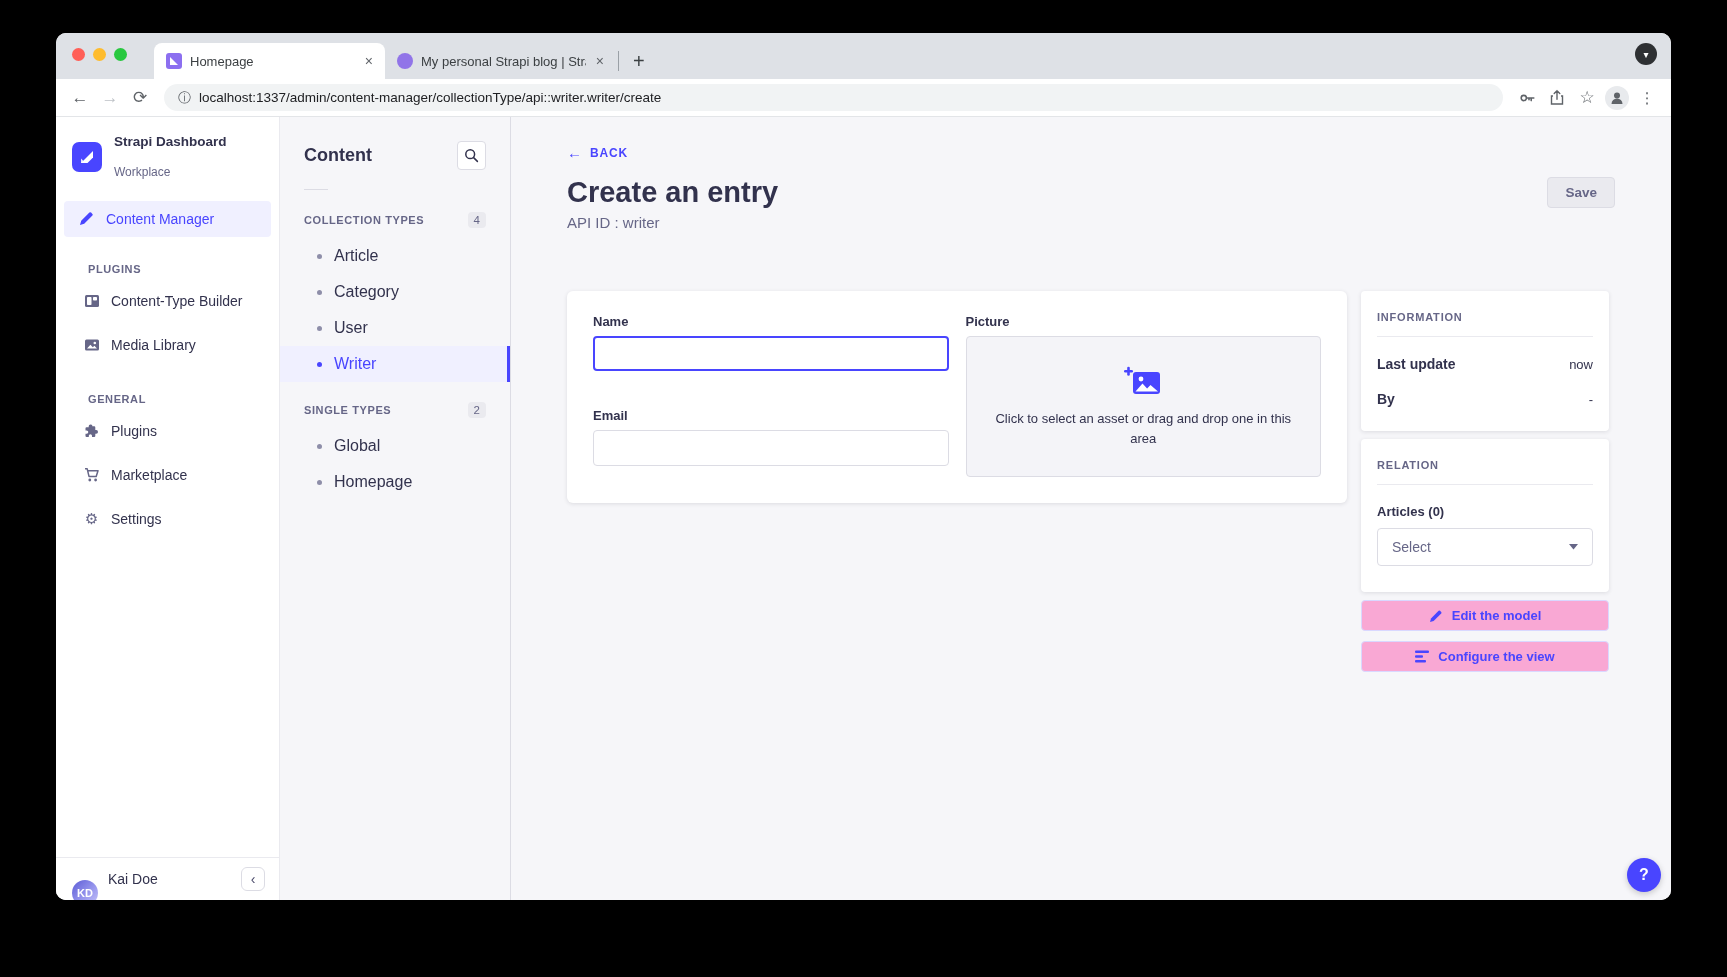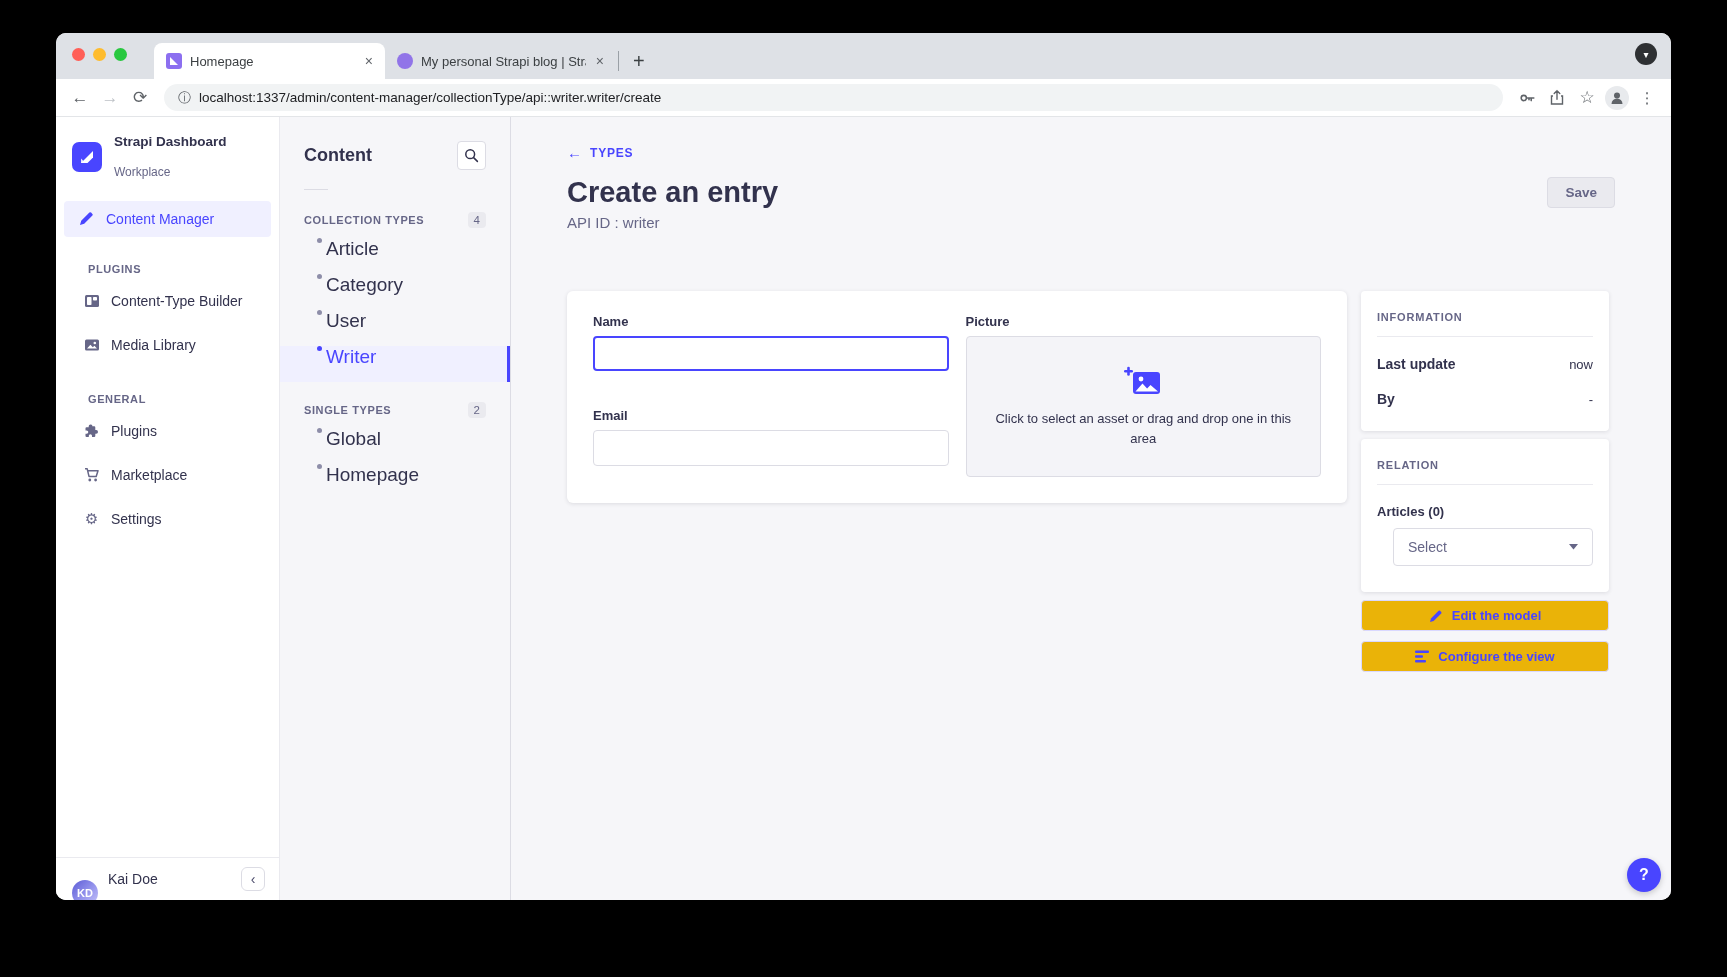--- a/index.html
+++ b/index.html
@@ -67,21 +67,21 @@
   
   .subnav { width:231px; background:#F6F6F9; border-right:1px solid #DCDCE4; flex:none; display:flex; flex-direction:column; }
   .subnav-head { display:flex; align-items:center; justify-content:space-between; padding:24px 24px 0; }
   .subnav-title { font-size:18px; font-weight:bold; color:#32324D; }
   .search-btn { width:29px; height:29px; background:#fff; border:1px solid #DCDCE4; border-radius:4px;
                 display:flex; align-items:center; justify-content:center; }
   .subnav-div { width:24px; height:1px; background:#DCDCE4; margin:19px 24px 6px; }
   .group-head { display:flex; align-items:center; justify-content:space-between; padding:0 24px; margin:16px 0 10px; }
   .group-label { font-size:11px; font-weight:bold; letter-spacing:0.6px; color:#666687; }
   .badge { background:#EAEAEF; color:#666687; font-size:11.5px; border-radius:4px; padding:2px 6px; }
-  .nav-item { height:36px; display:flex; gap:4px; padding-left:37px; font-size:19px; color:#32324D; }
+  .nav-item { height:36px; display:flex; align-items:center; gap:12px; padding-left:37px; font-size:16px; color:#32324D; }
   .nav-item .bullet { width:5px; height:5px; border-radius:50%; background:#8E8EA9; flex:none; }
   .nav-item.active { background:#F0F0FF; color:#4945FF; border-right:3px solid #4945FF; }
   .nav-item.active .bullet { background:#4945FF; }
 
   
   .main { flex:1; padding:27px 56px 0; position:relative; min-width:0; }
   .back-link { display:inline-flex; align-items:center; gap:8px; color:#4945FF; font-size:12px; font-weight:bold;
                letter-spacing:0.8px; }
   .head-row { display:flex; align-items:center; justify-content:space-between; margin-top:14px; }
   .page-title { font-size:29px; font-weight:bold; color:#32324D; }
@@ -104,23 +104,23 @@
   .panel { background:#fff; border-radius:4px; box-shadow:0 1px 4px rgba(33,33,52,0.12); padding:20px 16px; }
   .panel + .panel { margin-top:8px; }
   .panel-title { font-size:11px; font-weight:bold; letter-spacing:0.8px; color:#666687; }
   .panel-div { height:1px; background:#EAEAEF; margin:13px 0 19px; }
   .info-row { display:flex; justify-content:space-between; align-items:baseline; margin-bottom:19px; }
   .info-row:last-child { margin-bottom:4px; }
   .info-label { font-size:14px; font-weight:bold; color:#32324D; }
   .info-value { font-size:13px; color:#32324D; }
   .rel-label { font-size:13px; font-weight:bold; color:#32324D; margin-bottom:9px; }
   .select-box { height:38px; border:1px solid #DCDCE4; border-radius:4px; background:#fff; display:flex;
-                align-items:center; justify-content:space-between; padding:0 14px; margin-bottom:6px;margin-left:16px; }
+                align-items:center; justify-content:space-between; padding:0 14px; margin-bottom:6px; }
   .select-text { font-size:14px; color:#666687; }
-  .action-btn { margin-top:8px; height:31px; background:#eab308; border:1px solid #D9D8FF; border-radius:4px;
+  .action-btn { margin-top:8px; height:31px; background:#f9a8d4; border:1px solid #D9D8FF; border-radius:4px;
                 display:flex; align-items:center; justify-content:center; gap:9px; color:#4945FF;
                 font-size:13px; font-weight:bold; }
   .action-btn.second { margin-top:10px; }
 
   .help-fab { position:absolute; right:10px; bottom:8px; width:34px; height:34px; border-radius:50%;
               background:#4945FF; color:#fff; font-size:16px; font-weight:bold;
               display:flex; align-items:center; justify-content:center; box-shadow:0 2px 6px rgba(0,0,0,0.2); }
 </style>
 </head>
 <body>
@@ -306,21 +306,21 @@
       </div>
       <div class="nav-item">
         <span class="bullet"></span>
         <span>Homepage</span>
       </div>
     </nav>
 
     <main class="main">
       <a class="back-link">
         <span style="font-size:15px;letter-spacing:0;">←</span>
-        <span>TYPES</span>
+        <span>BACK</span>
       </a>
 
       <div class="head-row">
         <h1 class="page-title">Create an entry</h1>
         <button class="save-btn">Save</button>
       </div>
       <div class="api-id">API ID : writer</div>
 
       <div class="content-row">
         <section class="form-card">

